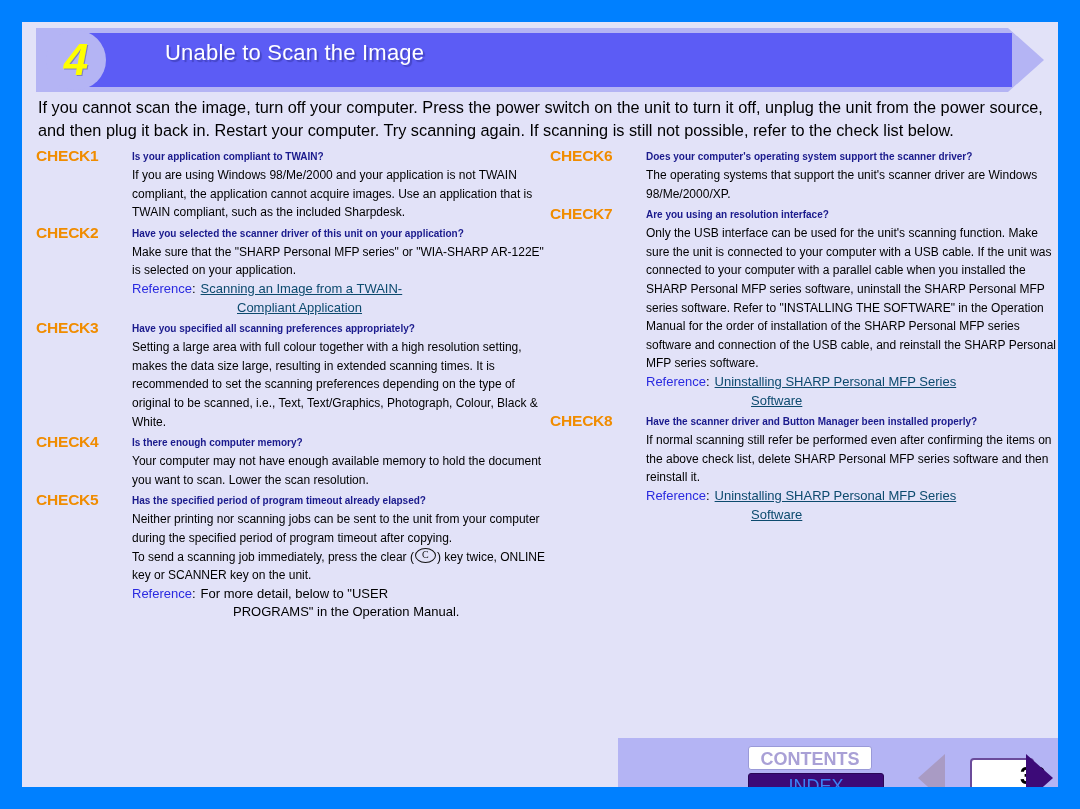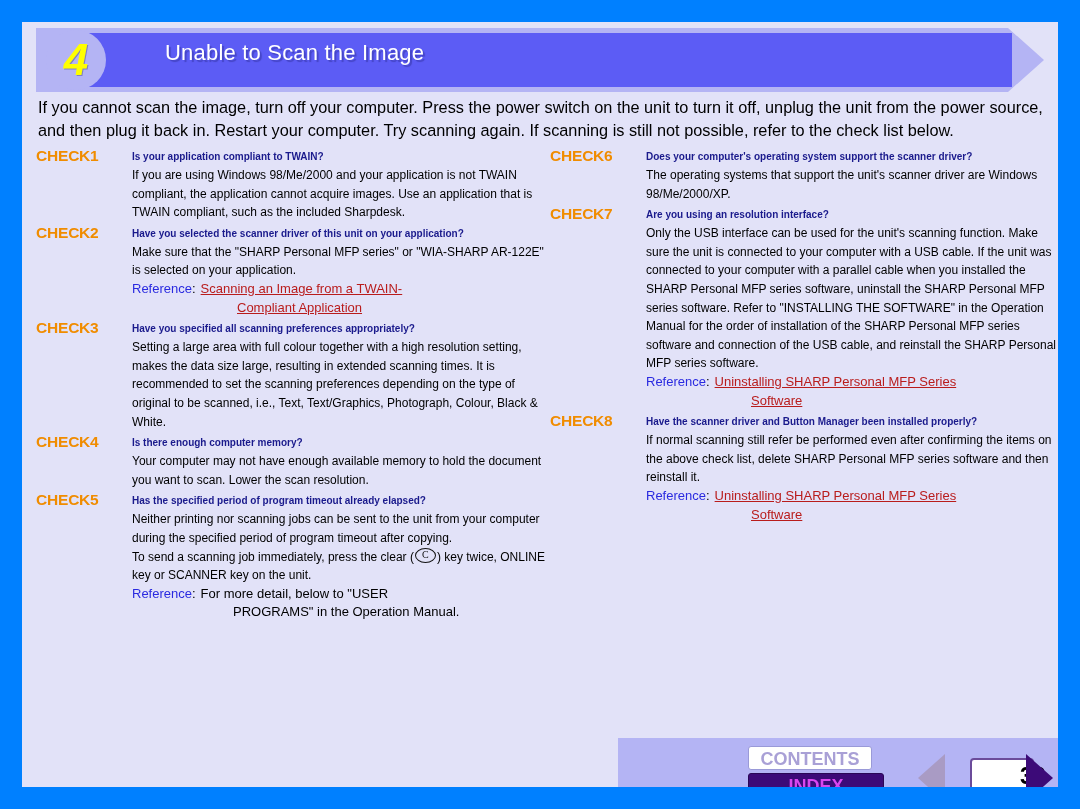--- a/index.html
+++ b/index.html
@@ -80,21 +80,21 @@
     font-size:12px;color:#000000;line-height:18.6px;
   }
   .ref{
     margin-left:96px;
     font-size:13px;line-height:18.6px;
     display:flex;
   }
   .ref-label{color:#2a2ae0;white-space:nowrap;}
   .ref-colon{color:#000;}
   .ref-link{
-    color:#b91c1c;text-decoration:underline;
+    color:#0c4a6e;text-decoration:underline;
     margin-left:5px;
   }
   .ref-plain{
     color:#000;margin-left:5px;
   }
   .ref-indent{margin-left:196px;}
   .ref-indent-plain{margin-left:192px;}
 
   .clearkey{
     display:inline-block;
@@ -121,21 +121,21 @@
   .btn-contents{
     position:absolute;left:130px;top:8px;width:124px;height:24px;
     background:#ffffff;border:1px solid #9a9ad8;border-radius:3px;
     color:#a9a0d6;font-size:18px;font-weight:bold;
     text-align:center;line-height:24px;
     box-sizing:border-box;
   }
   .btn-index{
     position:absolute;left:130px;top:35px;width:136px;height:25px;
     background:#3c0a78;border:1px solid #2a0656;border-radius:3px;
-    color:#d946ef;font-size:18px;font-weight:bold;
+    color:#3b82f6;font-size:18px;font-weight:normal;
     text-align:center;line-height:25px;
     box-sizing:border-box;
   }
   .arrow-prev{
     position:absolute;left:300px;top:16px;
     width:0;height:0;
     border-top:24px solid transparent;
     border-bottom:24px solid transparent;
     border-right:27px solid #a99bc4;
   }

